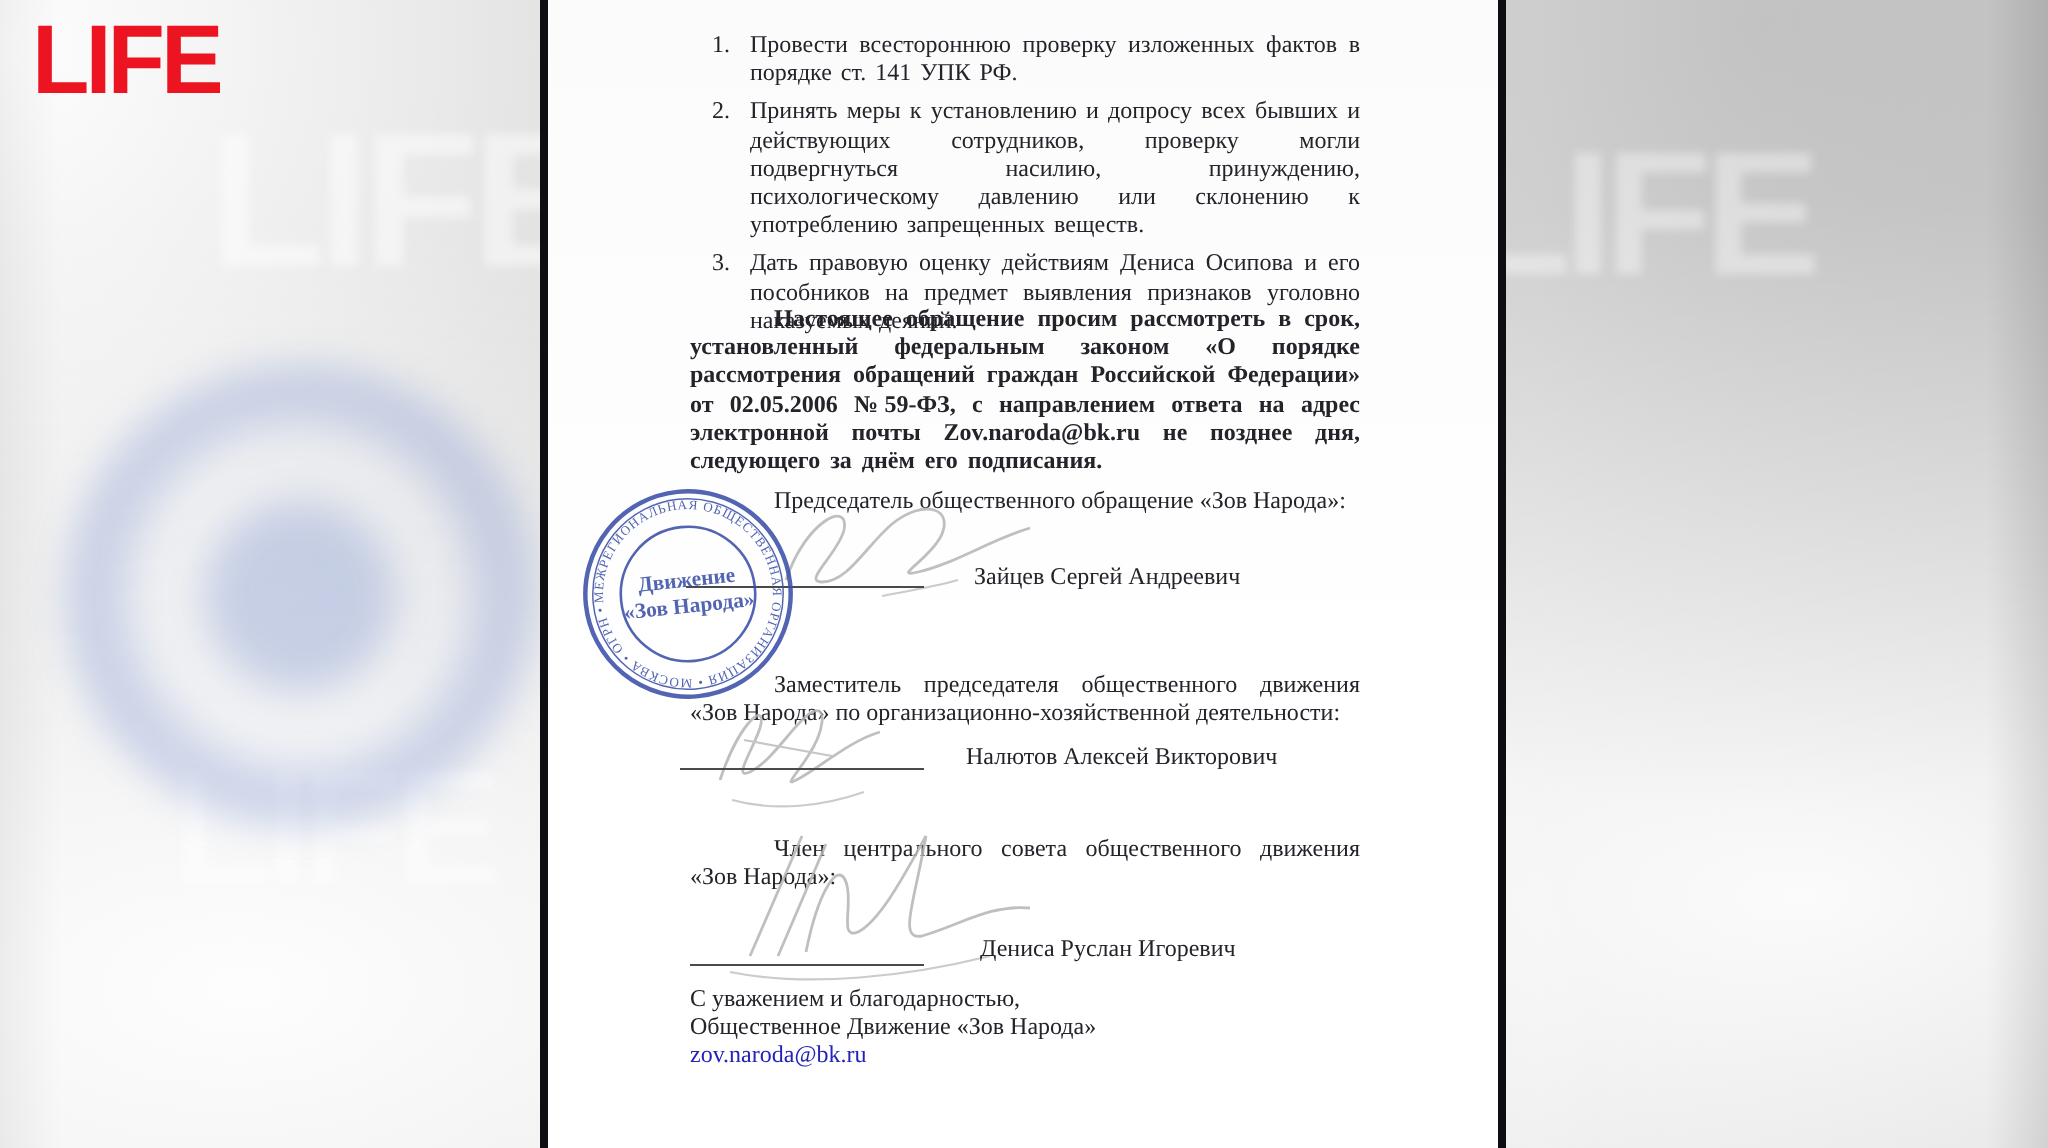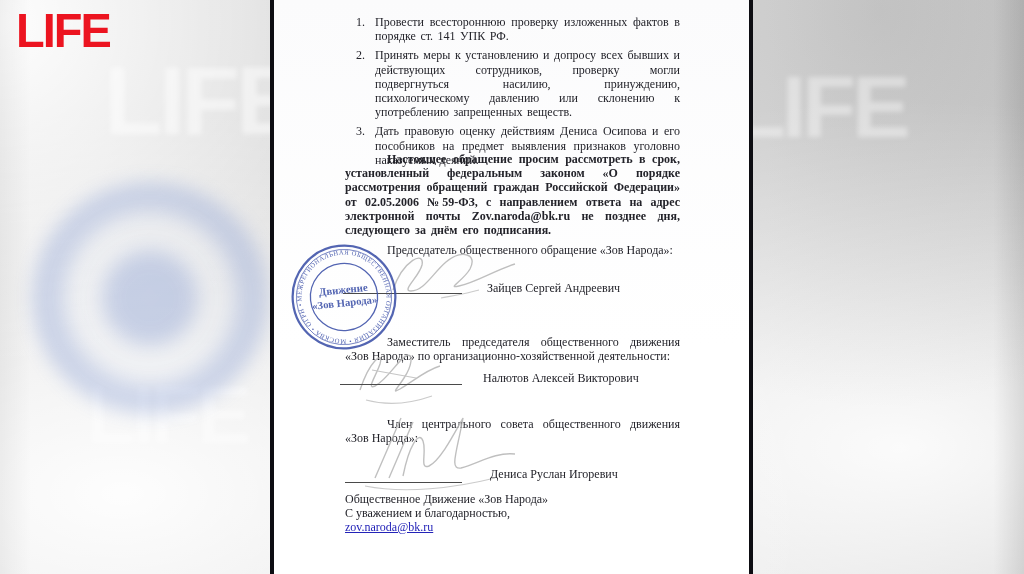--- a/index.html
+++ b/index.html
@@ -81,21 +81,21 @@
   .n2{left:213px;top:371px;}
   .n3{left:220px;top:467px;}
   .scribble{position:absolute;opacity:0.85;}
   .s1{left:113px;top:246px;}
   .s2{left:62px;top:348px;}
   .s3{left:73px;top:410px;}
   
   .stamp{position:absolute;left:18px;top:241px;width:112px;height:112px;opacity:0.88;transform:rotate(-6deg);}
   
   .closing{position:absolute;left:75px;top:493px;width:335px;line-height:13.8px;}
-  .email a{color:#2323b8;text-decoration:underline;cursor:pointer;}
+  .email a{color:#2323b8;cursor:pointer;}
 </style>
 </head>
 <body>
 
 <div class="backdrop">
   <div class="wm wm1">LIFE</div>
   <div class="wm wm2">LIFE</div>
   <div class="wm wm3">LIFE</div>
   <div class="ghost-stamp"></div>
   <div class="edge-vignette"></div>
@@ -158,19 +158,19 @@
   <div class="sig-title t3 doc-text">Член центрального совета общественного движения «Зов Народа»:</div>
   <svg class="scribble s3" width="210" height="82" viewBox="0 0 210 82">
     <path d="M32,68 L58,8 M46,68 L70,12" fill="none" stroke="#b5b5b5" stroke-width="1.4"></path>
     <path d="M60,66 C66,36 76,20 80,31 C84,42 76,60 86,56 C98,50 112,22 120,8 C114,42 106,60 118,58 C136,53 152,42 172,44" fill="none" stroke="#b5b5b5" stroke-width="1.4"></path>
     <path d="M22,76 C62,84 112,78 152,68" fill="none" stroke="#c2c2c2" stroke-width="1.1"></path>
   </svg>
   <div class="sig-line l3"></div>
   <div class="sig-name n3">Дениса Руслан Игоревич</div>
 
   <div class="closing doc-text">
+    <div>С уважением и благодарностью,</div>
     <div>Общественное Движение «Зов Народа»</div>
-    <div>С уважением и благодарностью,</div>
     <div class="email">
       <a>zov.naroda@bk.ru</a>
     </div>
   </div>
 </div>
 
 </body></html>

